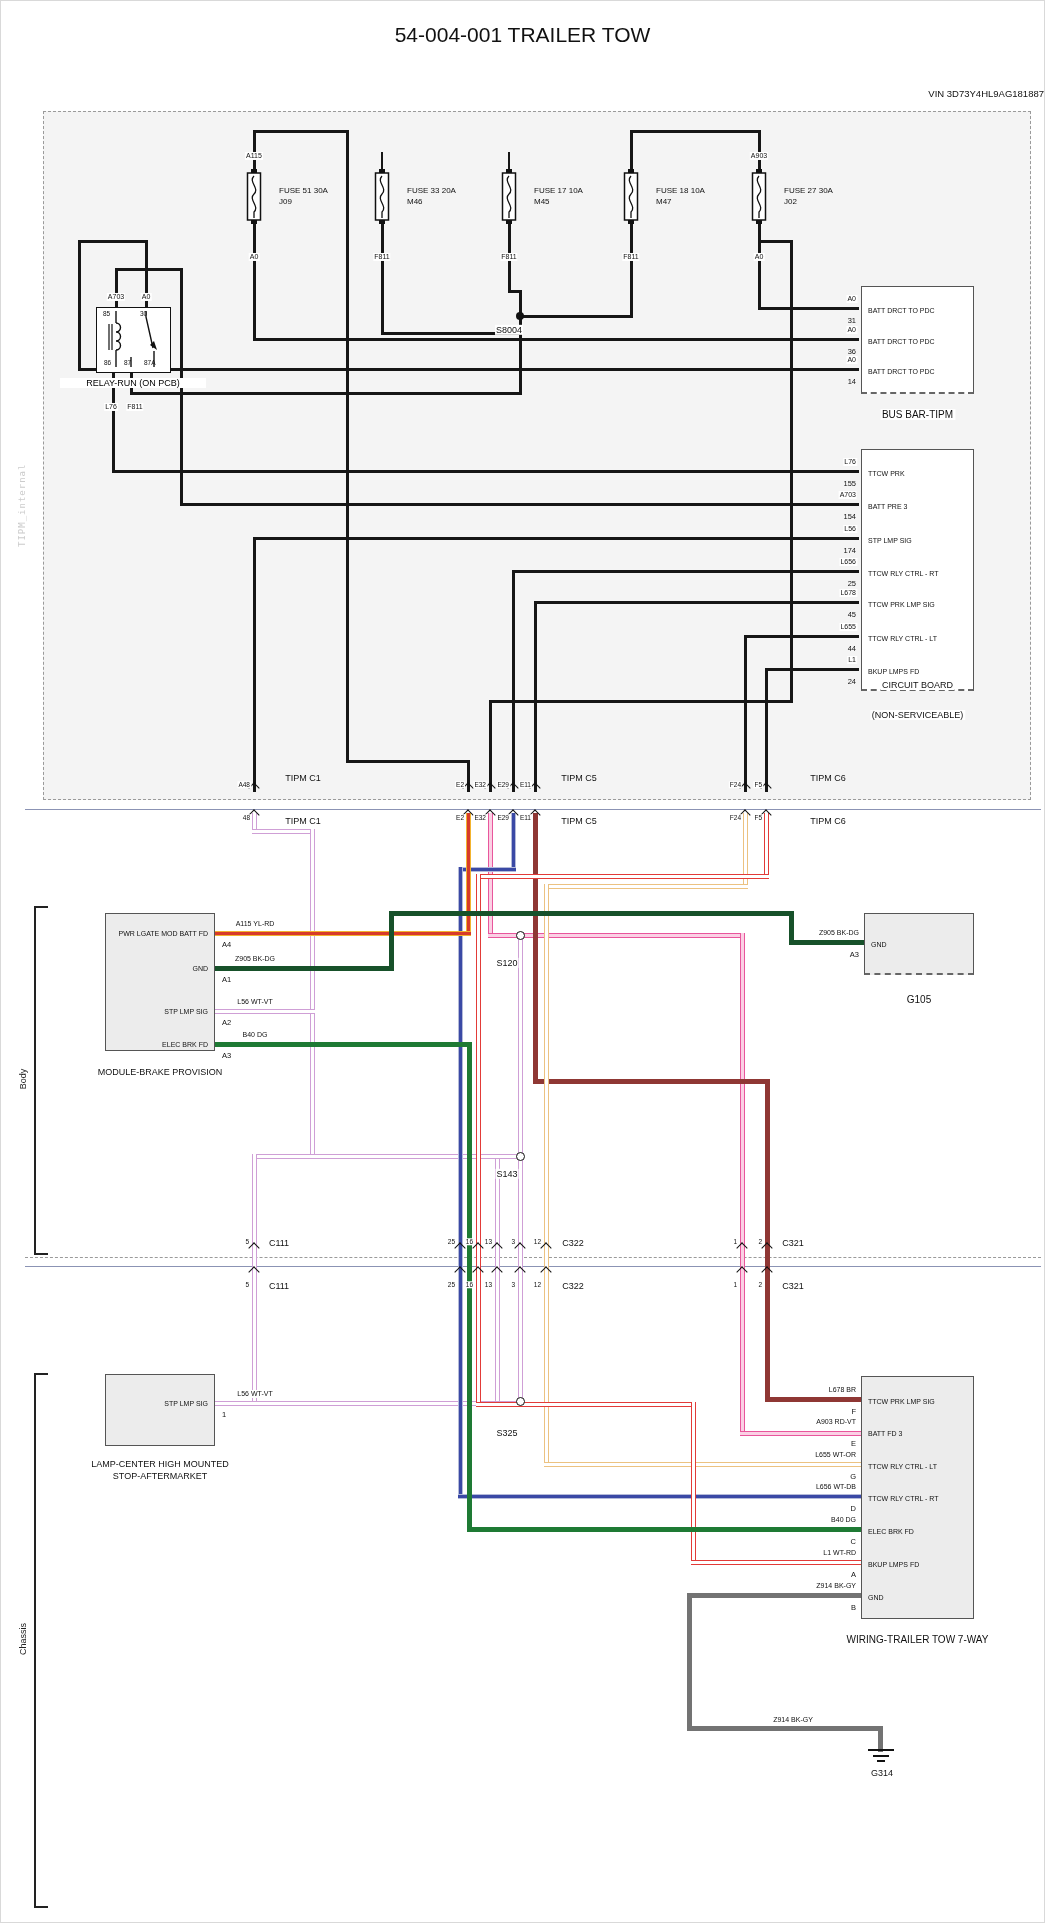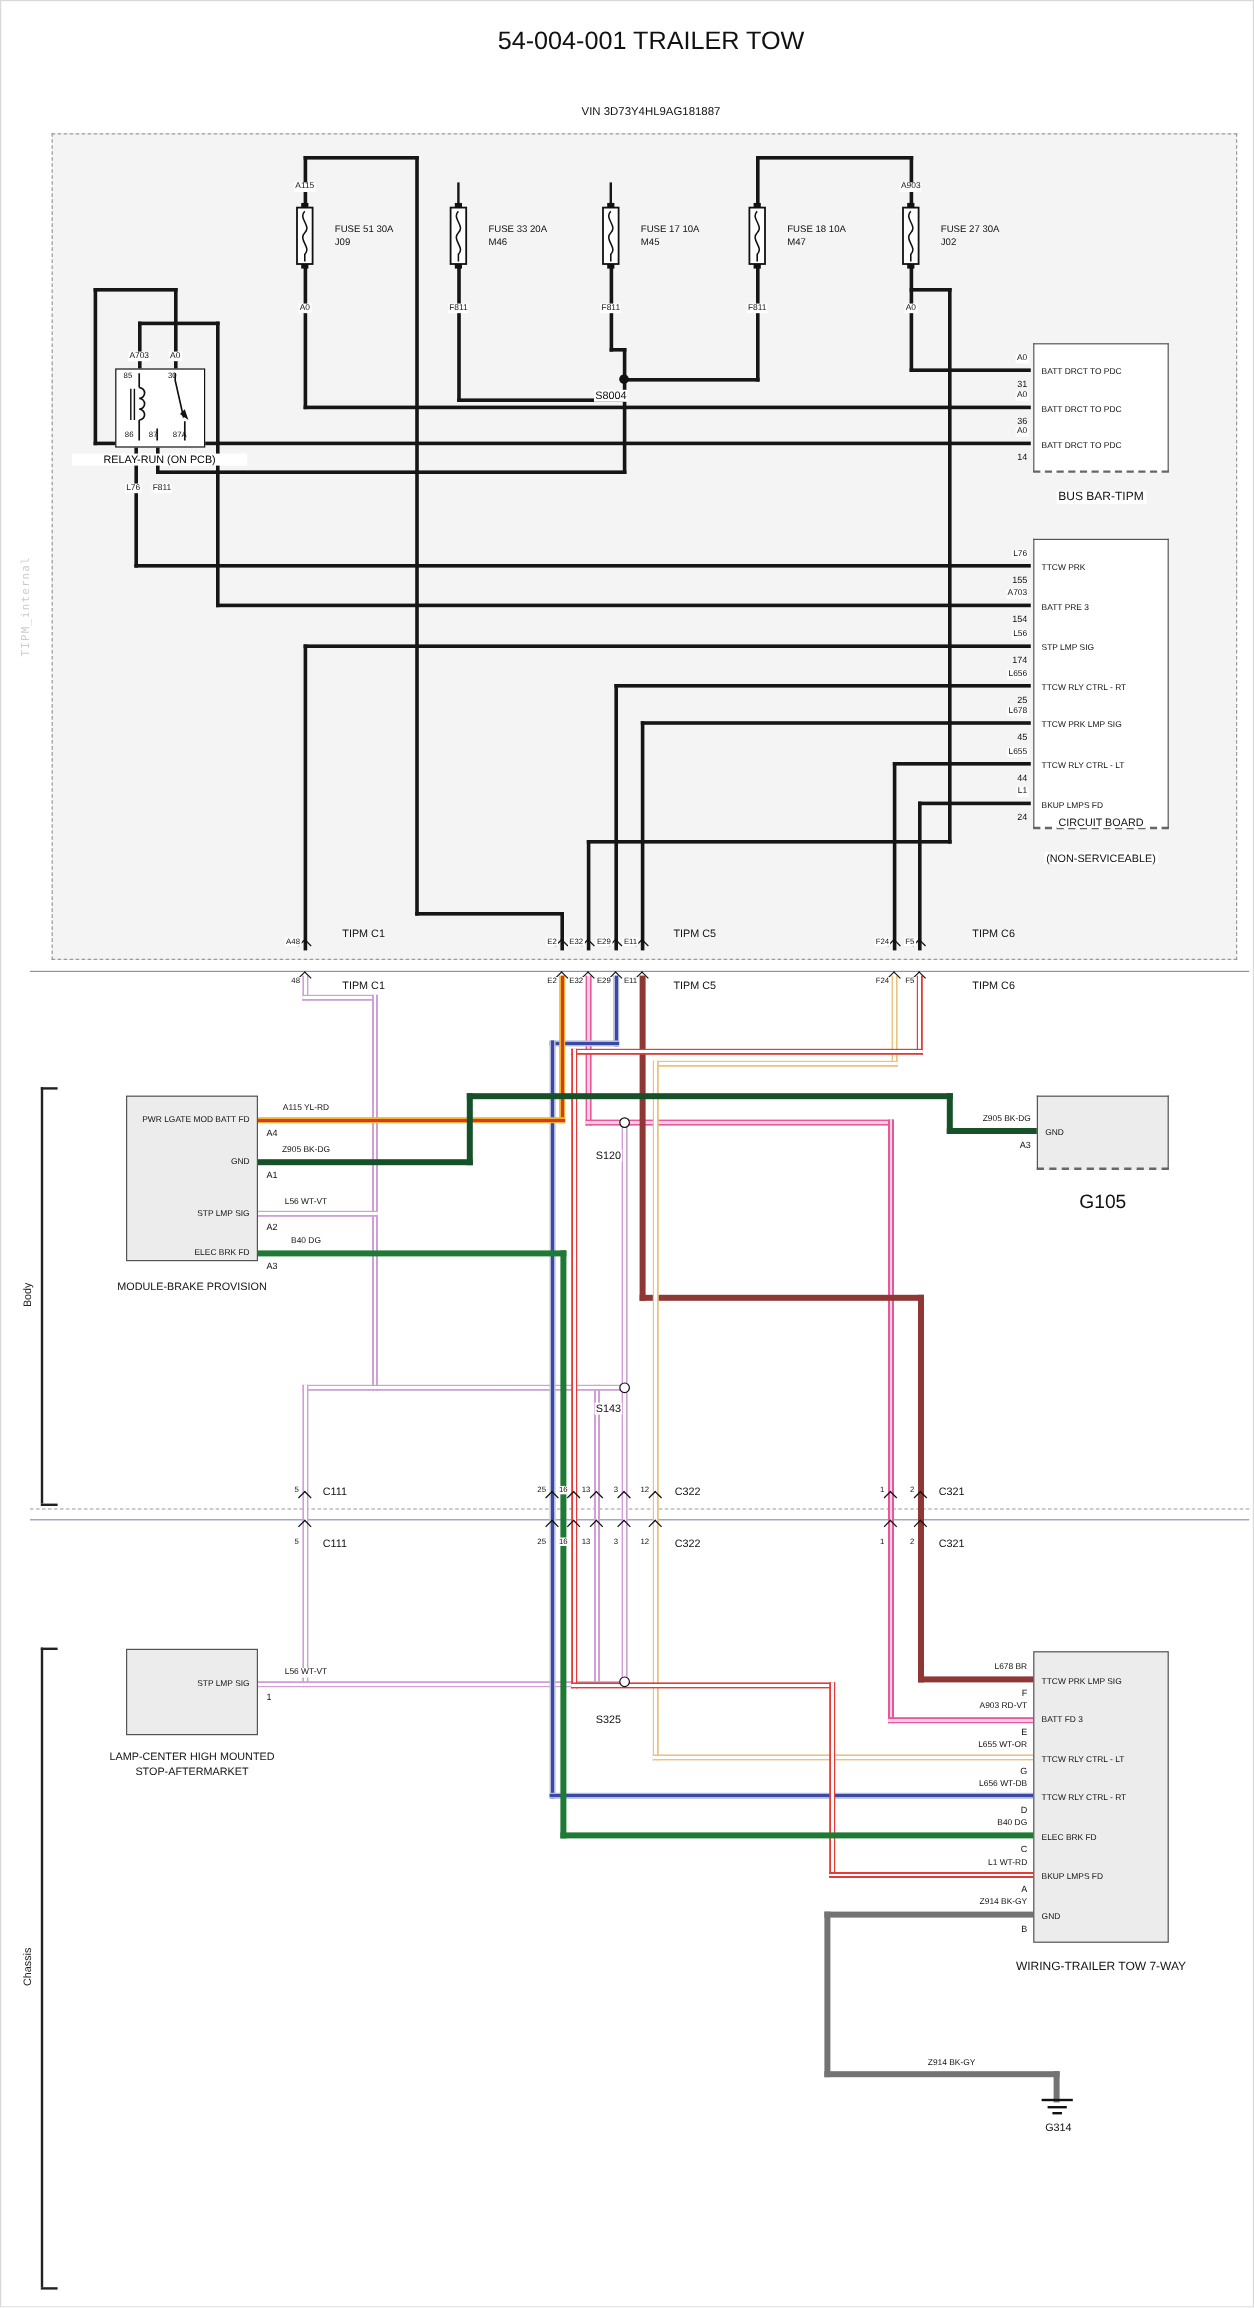--- a/index.html
+++ b/index.html
@@ -1,34 +1,34 @@
 <!DOCTYPE html>
 <html><head>
 <meta charset="utf-8">
 <style>
   html,body{margin:0;padding:0;background:#fff;}
   #canvas{position:relative;width:1045px;height:1923px;background:#ffffff;overflow:hidden;
-          font-family:"Liberation Sans",sans-serif;border:1px solid #d9d9d9;box-sizing:border-box;padding-left:20px;}
+          font-family:"Liberation Sans",sans-serif;border:1px solid #d9d9d9;box-sizing:border-box;}
   .lbl{position:absolute;font-size:7px;line-height:1.15;color:#111;background:#fff;
        padding:0 1px;white-space:nowrap;z-index:6;}
   .ttl{position:absolute;width:100%;text-align:center;color:#111;z-index:6;}
   .box{position:absolute;border:1.5px solid #555;box-sizing:border-box;z-index:4;}
   .chv{position:absolute;width:7px;height:7px;border-left:1.5px solid #111;border-top:1.5px solid #111;
        transform:rotate(45deg);z-index:5;}
   .ring{position:absolute;width:9px;height:9px;border:1.4px solid #111;border-radius:50%;background:#fff;z-index:6;box-sizing:border-box;}
   .dot{position:absolute;width:8px;height:8px;border-radius:50%;background:#111;z-index:6;}
   .vert{position:absolute;transform:rotate(-90deg);transform-origin:center;white-space:nowrap;z-index:6;}
   .cap{position:absolute;transform:translate(-50%,0);white-space:nowrap;color:#111;z-index:6;background:#fff;padding:0 2px;}
 </style>
 </head>
 <body>
 
 <div id="canvas">
   <div class="ttl" style="top:22px;font-size:21px;">54-004-001 TRAILER TOW</div>
-  <div class="ttl" style="top:87px;font-size:9.5px;">VIN 3D73Y4HL9AG181887</div>
+  <div class="ttl" style="top:87px;font-size:9.5px;text-align:right;">VIN 3D73Y4HL9AG181887</div>
 <div style="position: absolute; left: 42px; top: 110px; width: 988px; height: 689px; background: rgb(244, 244, 244); border: 1px dashed rgb(154, 154, 154); z-index: 0; box-sizing: border-box;"></div>
     <div style="position: absolute; left: 24px; top: 808px; width: 1016px; height: 1px; background: rgb(139, 147, 180); z-index: 1;"></div>
     <div style="position: absolute; left: 24px; top: 1256px; width: 1016px; height: 0px; border-top: 1px dashed rgb(154, 154, 154); z-index: 1;"></div>
     <div style="position: absolute; left: 24px; top: 1265px; width: 1016px; height: 1px; background: rgb(139, 147, 180); z-index: 1;"></div>
     <div class="vert" style="position: absolute; left: -34px; top: 486px; width: 110px; color: rgb(204, 204, 204); font: 9px &quot;DejaVu Sans Mono&quot;, monospace; letter-spacing: 1px;">TIPM_internal</div>
     <div style="position: absolute; left: 33px; top: 905px; width: 1.5px; height: 347px; background: rgb(34, 34, 34); z-index: 2;"></div>
     <div style="position: absolute; left: 33px; top: 905px; width: 14px; height: 1.5px; background: rgb(34, 34, 34); z-index: 2;"></div>
     <div style="position: absolute; left: 33px; top: 1252px; width: 14px; height: 1.5px; background: rgb(34, 34, 34); z-index: 2;"></div>
     <div class="vert" style="position: absolute; left: -8px; top: 1072.5px; width: 60px; font-size: 9px; color: rgb(34, 34, 34); text-align: center;">Body</div>
     <div style="position: absolute; left: 33px; top: 1372px; width: 1.5px; height: 533px; background: rgb(34, 34, 34); z-index: 2;"></div>
@@ -248,21 +248,21 @@
     <div class="lbl" style="position: absolute; font-size: 7px; left: 254px; top: 1001px; transform: translate(-50%, -50%);">L56 WT-VT</div>
     <div class="lbl" style="position: absolute; font-size: 7.5px; background: transparent; left: 220px; top: 1022px; transform: translate(0px, -50%);">A2</div>
     <div class="lbl" style="position: absolute; font-size: 7px; background: transparent; left: 208px; top: 1044px; transform: translate(-100%, -50%);">ELEC BRK FD</div>
     <div class="lbl" style="position: absolute; font-size: 7px; left: 254px; top: 1034px; transform: translate(-50%, -50%);">B40 DG</div>
     <div class="lbl" style="position: absolute; font-size: 7.5px; background: transparent; left: 220px; top: 1055px; transform: translate(0px, -50%);">A3</div>
     <div class="cap" style="position: absolute; left: 159px; top: 1066px; font-size: 9px;">MODULE-BRAKE PROVISION</div>
     <div class="box" style="position: absolute; left: 863px; top: 912px; width: 110px; height: 62px; background: rgb(236, 236, 236); border-width: 1.5px 1.5px 2px; border-style: solid solid dashed; border-color: rgb(85, 85, 85) rgb(85, 85, 85) rgb(102, 102, 102); border-image: initial;"></div>
     <div class="lbl" style="position: absolute; font-size: 7px; background: transparent; left: 869px; top: 944px; transform: translate(0px, -50%);">GND</div>
     <div class="lbl" style="position: absolute; font-size: 7px; left: 859px; top: 932px; transform: translate(-100%, -50%);">Z905 BK-DG</div>
     <div class="lbl" style="position: absolute; font-size: 7.5px; background: transparent; left: 859px; top: 954px; transform: translate(-100%, -50%);">A3</div>
-    <div class="cap" style="position: absolute; left: 918px; top: 993px; font-size: 16px;">G105</div>
+    <div class="cap" style="position: absolute; left: 918px; top: 993px; font-size: 10px;">G105</div>
     <div class="box" style="position: absolute; left: 104px; top: 1373px; width: 110px; height: 72px; background: rgb(236, 236, 236); border: 1.5px solid rgb(85, 85, 85);"></div>
     <div class="lbl" style="position: absolute; font-size: 7px; background: transparent; left: 208px; top: 1403px; transform: translate(-100%, -50%);">STP LMP SIG</div>
     <div class="lbl" style="position: absolute; font-size: 7px; left: 254px; top: 1393px; transform: translate(-50%, -50%);">L56 WT-VT</div>
     <div class="lbl" style="position: absolute; font-size: 7.5px; background: transparent; left: 220px; top: 1414px; transform: translate(0px, -50%);">1</div>
     <div class="cap" style="position: absolute; left: 159px; top: 1458px; font-size: 9px;">LAMP-CENTER HIGH MOUNTED</div>
     <div class="cap" style="position: absolute; left: 159px; top: 1470px; font-size: 9px;">STOP-AFTERMARKET</div>
     <div class="box" style="position: absolute; left: 860px; top: 1375px; width: 113px; height: 243px; background: rgb(236, 236, 236); border: 1.5px solid rgb(85, 85, 85);"></div>
     <div class="lbl" style="position: absolute; font-size: 7px; background: transparent; left: 866px; top: 1401px; transform: translate(0px, -50%);">TTCW PRK LMP SIG</div>
     <div class="lbl" style="position: absolute; font-size: 7px; left: 856px; top: 1389px; transform: translate(-100%, -50%);">L678 BR</div>
     <div class="lbl" style="position: absolute; font-size: 7.5px; background: transparent; left: 856px; top: 1411px; transform: translate(-100%, -50%);">F</div>

